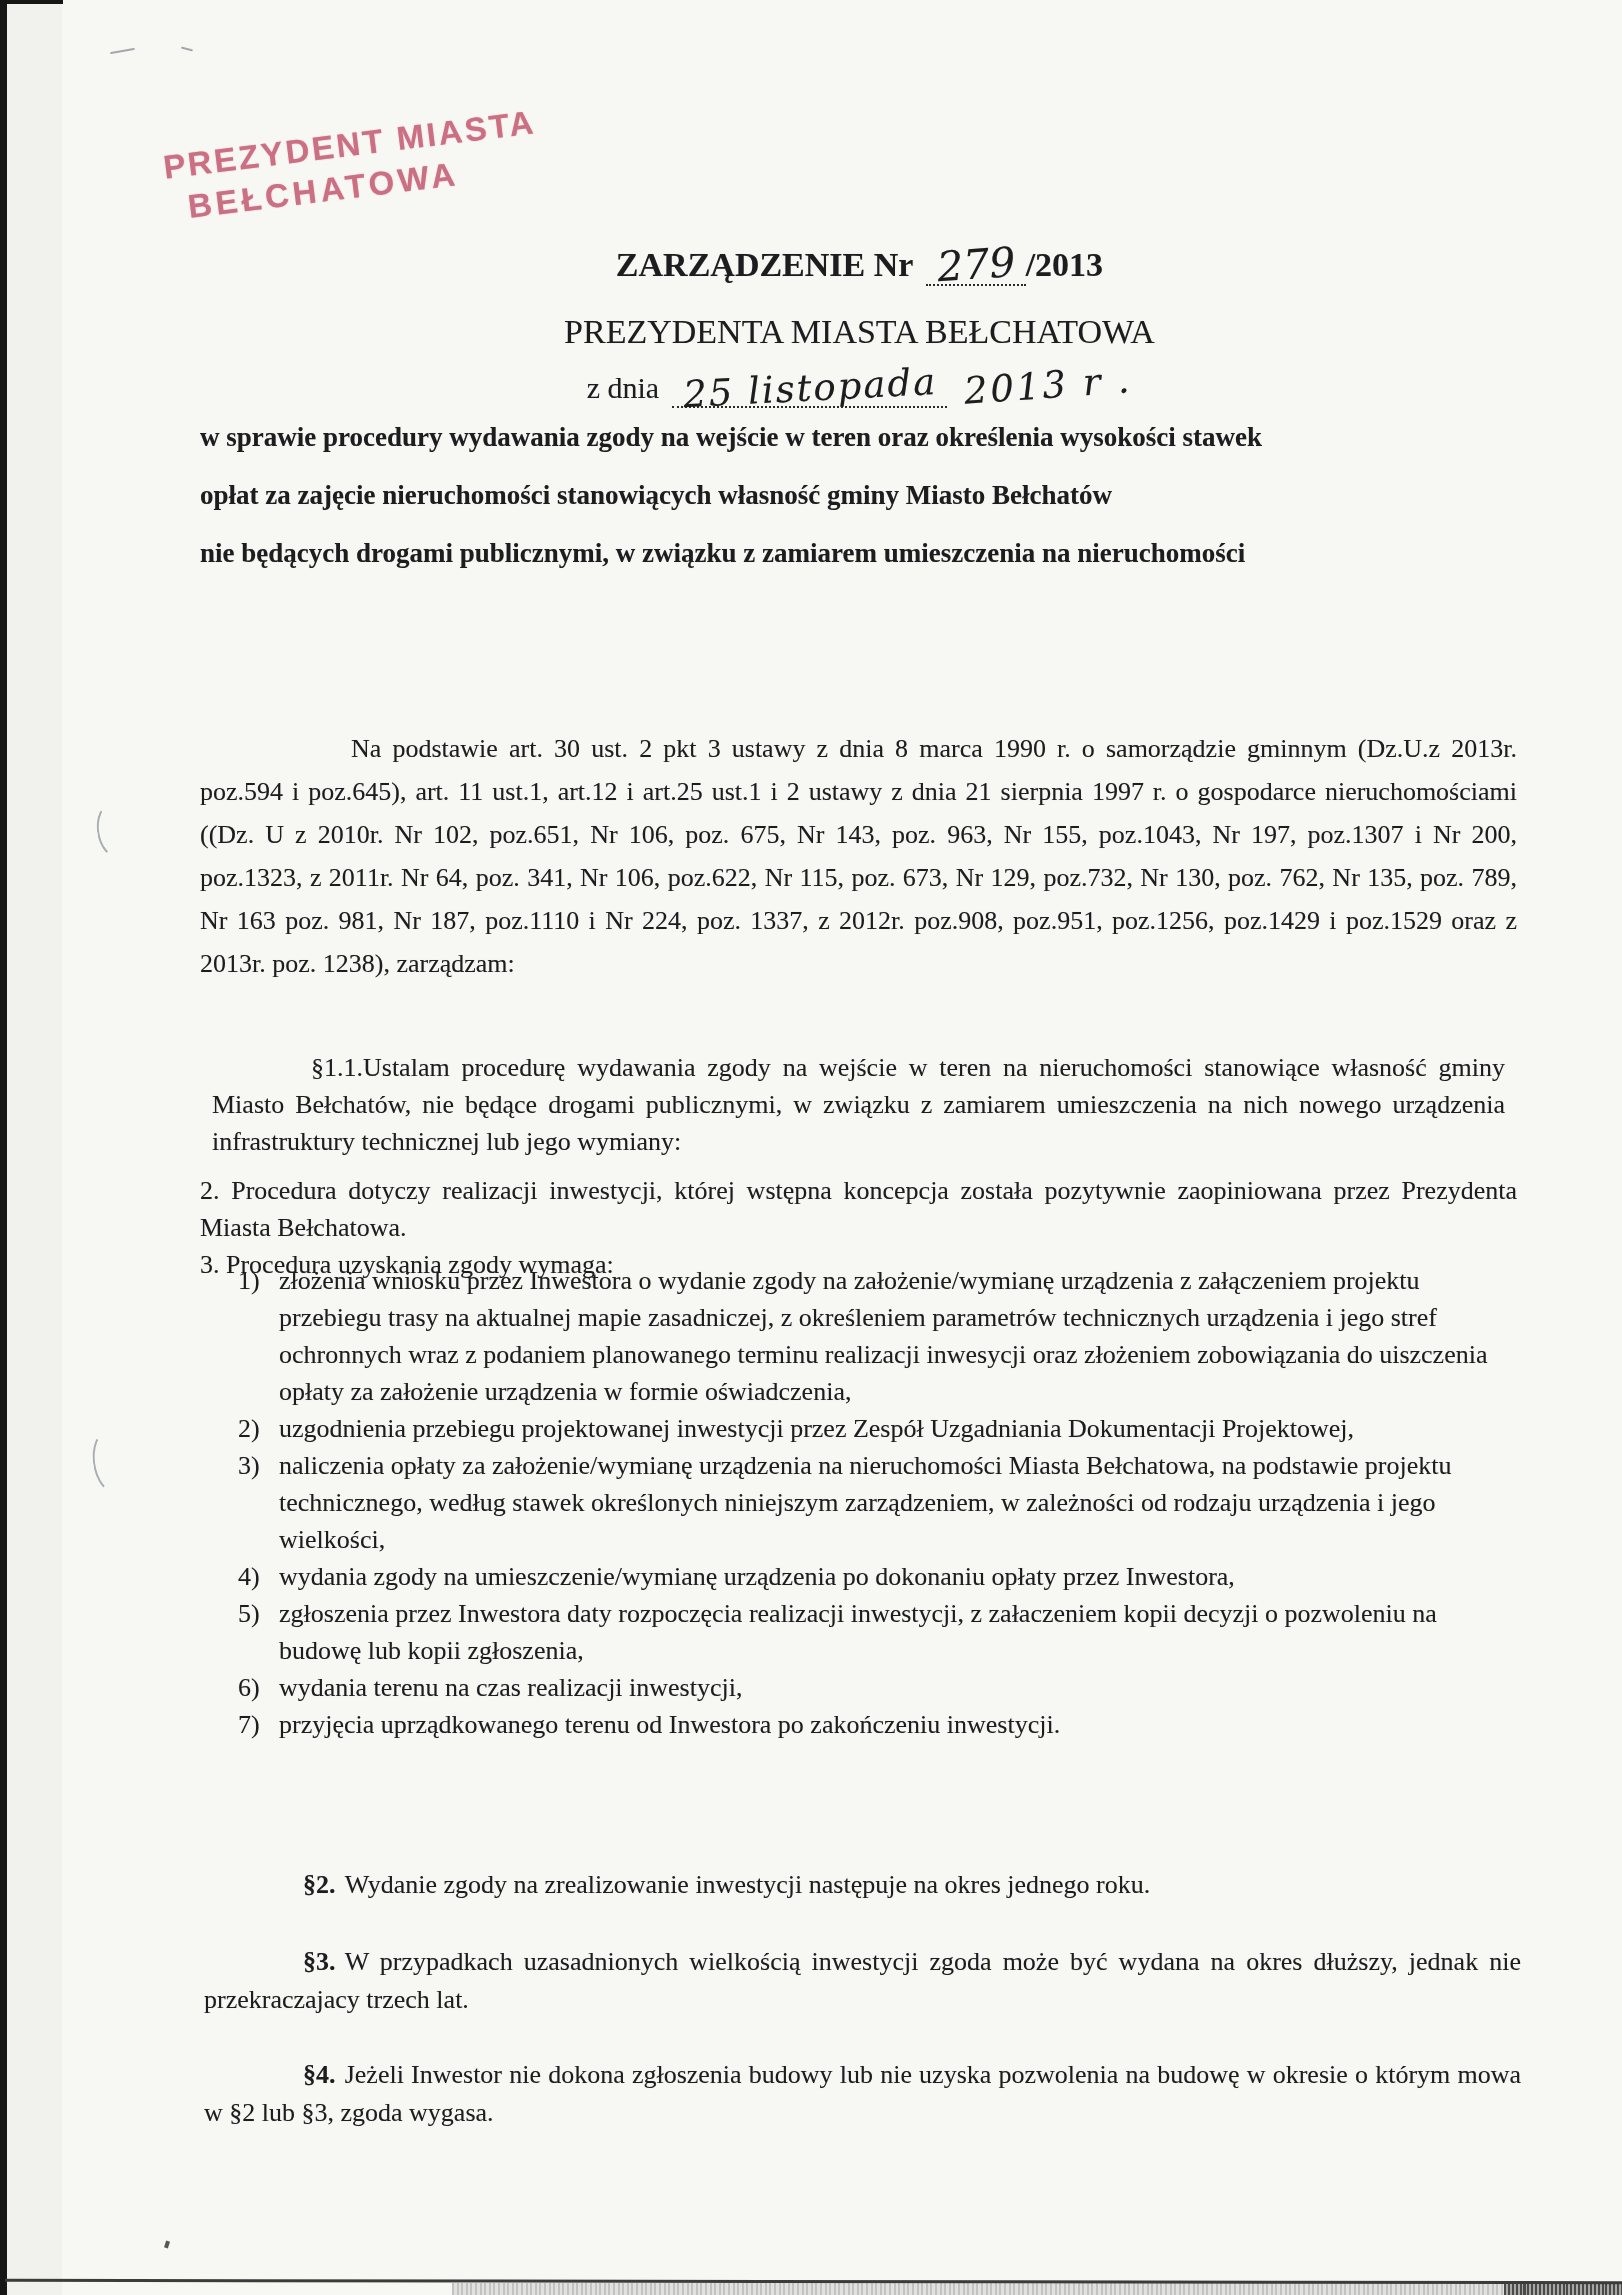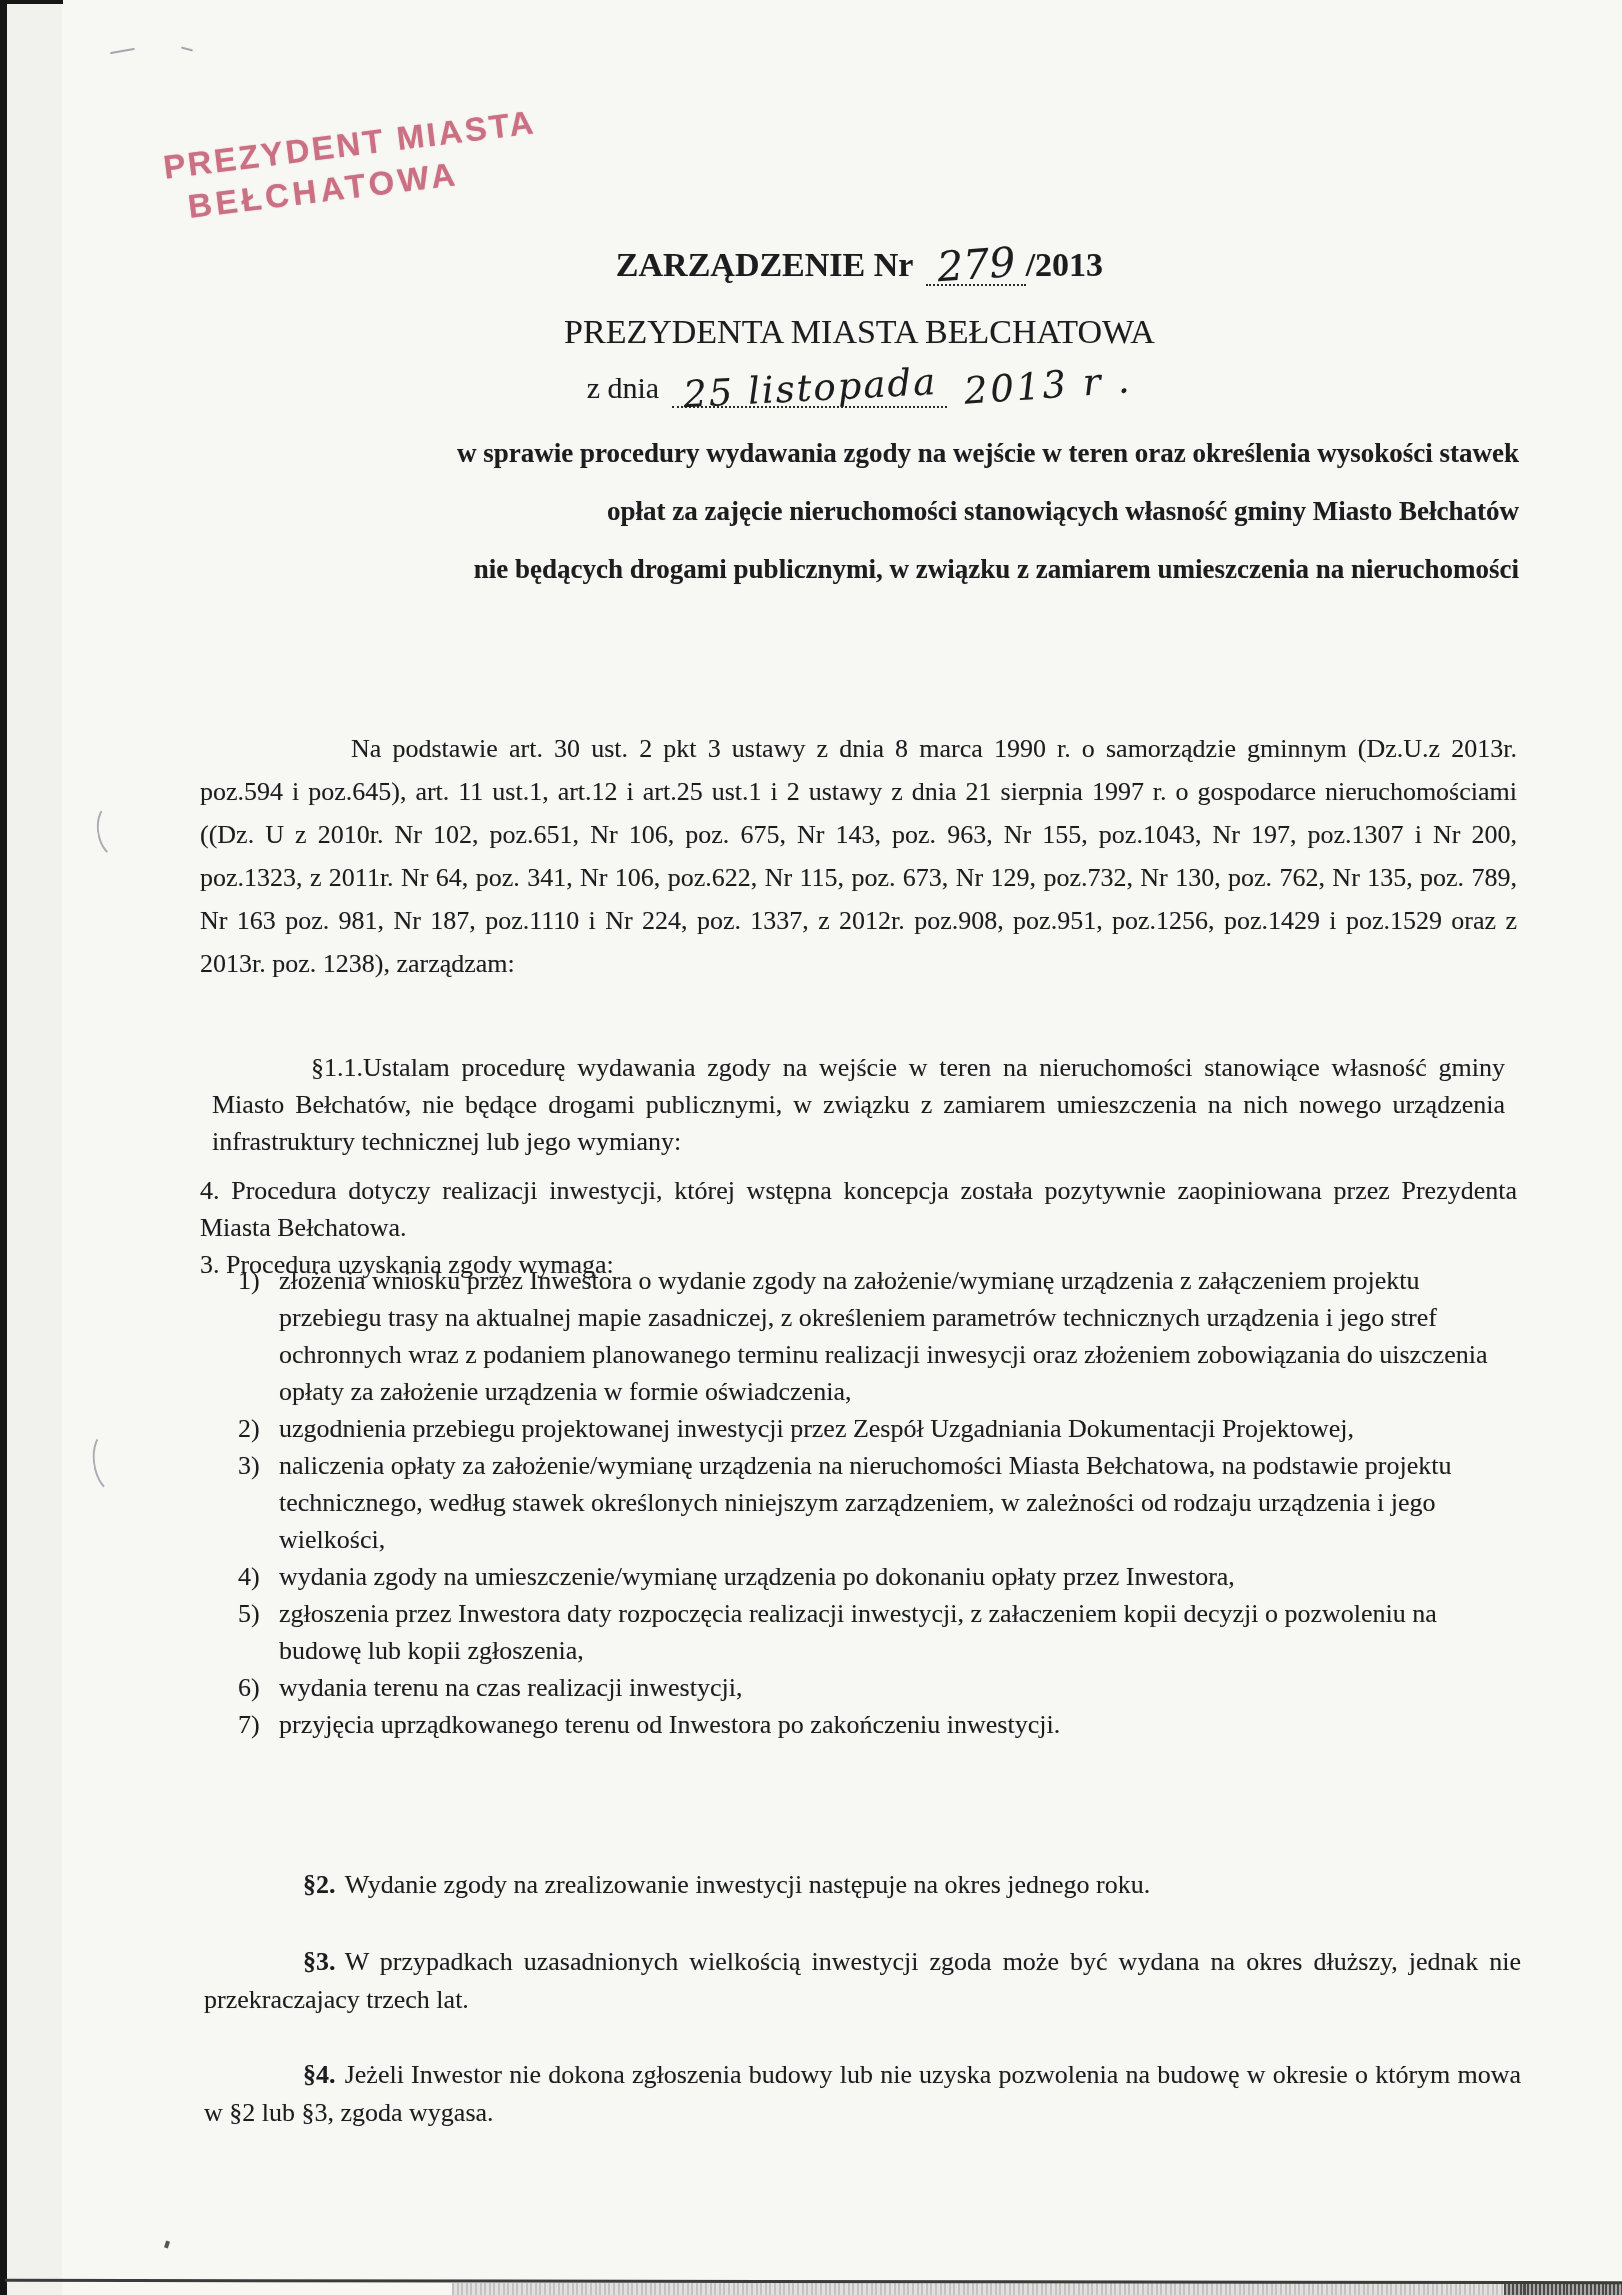--- a/index.html
+++ b/index.html
@@ -47,21 +47,21 @@
   .subtitle-line{top:313px;font-size:34px;font-weight:normal;}
   .date-line{top:364px;font-size:30px;}
   .dotted-slot{display:inline-block;border-bottom:2.6px dotted #2a2a2a;padding:0 10.5px;line-height:1.05;}
   .hand{font-family:"DejaVu Serif", serif;font-style:italic;font-weight:500;}
   .num-hand{display:inline-block;font-size:41px;transform:rotate(-4deg) translateY(2.6px);}
   .date-hand{display:inline-block;font-size:37px;transform:rotate(-3deg) translateY(2.6px);letter-spacing:2px;}
   .year-hand{display:inline-block;font-size:37px;margin-left:17px;transform:rotate(-4deg);letter-spacing:2.6px;}
   .tsep{margin:0 6.5px;}
 
   
-  .subject{position:absolute;top:424px;left:200px;width:1319px;text-align:right;
+  .subject{position:absolute;top:408px;left:200px;width:1319px;text-align:left;
     font-weight:bold;font-size:27px;line-height:58px;}
 
   
   .legal{position:absolute;top:701px;left:200px;width:1317px;
     font-size:26px;line-height:43px;text-align:justify;text-indent:151px;}
   .sec1{position:absolute;top:1037px;left:200px;width:1317px;font-size:26px;line-height:37px;}
   .sec1 .p1{text-indent:99px;text-align:justify;margin:12px;}
   .sec1 .p2{text-align:justify;margin:0;}
   .sec1 .p3{margin:0;}
   .numlist{position:absolute;top:1262px;left:200px;width:1317px;font-size:26px;line-height:37px;}
@@ -109,21 +109,21 @@
   <div class="subject txt">
     <div>w sprawie procedury wydawania zgody na wejście w teren oraz określenia wysokości stawek</div>
     <div>opłat za zajęcie nieruchomości stanowiących własność gminy Miasto Bełchatów</div>
     <div>nie będących drogami publicznymi, w związku z zamiarem umieszczenia na nieruchomości</div>
   </div>
 
   <p class="legal txt">Na podstawie art. 30 ust. 2 pkt 3 ustawy z dnia 8 marca 1990 r. o samorządzie gminnym (Dz.U.z 2013r. poz.594 i poz.645), art. 11 ust.1, art.12 i art.25 ust.1 i 2 ustawy z dnia 21 sierpnia 1997 r. o gospodarce nieruchomościami ((Dz. U z 2010r. Nr 102, poz.651, Nr 106, poz. 675, Nr 143, poz. 963, Nr 155, poz.1043, Nr 197, poz.1307 i Nr 200, poz.1323, z 2011r. Nr 64, poz. 341, Nr 106, poz.622, Nr 115, poz. 673, Nr 129, poz.732, Nr 130, poz. 762, Nr 135, poz. 789, Nr 163 poz. 981, Nr 187, poz.1110 i Nr 224, poz. 1337, z 2012r. poz.908, poz.951, poz.1256, poz.1429 i poz.1529 oraz z 2013r. poz. 1238), zarządzam:</p>
 
   <div class="sec1 txt">
     <p class="p1">§1.1.Ustalam procedurę wydawania zgody na wejście w teren na nieruchomości stanowiące własność gminy Miasto Bełchatów, nie będące drogami publicznymi, w związku z zamiarem umieszczenia na nich nowego urządzenia infrastruktury technicznej lub jego wymiany:</p>
-    <p class="p2">4. Procedura dotyczy realizacji inwestycji, której wstępna koncepcja została pozytywnie zaopiniowana przez Prezydenta Miasta Bełchatowa.</p>
+    <p class="p2">2. Procedura dotyczy realizacji inwestycji, której wstępna koncepcja została pozytywnie zaopiniowana przez Prezydenta Miasta Bełchatowa.</p>
     <p class="p3">3. Procedura uzyskania zgody wymaga:</p>
   </div>
 
   <div class="numlist txt">
     <p class="item"><span class="num">1)</span><span>złożenia wniosku przez Inwestora o wydanie zgody na założenie/wymianę urządzenia z załączeniem projektu przebiegu trasy na aktualnej mapie zasadniczej, z określeniem parametrów technicznych urządzenia i jego stref ochronnych wraz z podaniem planowanego terminu realizacji inwesycji oraz złożeniem zobowiązania do uiszczenia opłaty za założenie urządzenia w formie oświadczenia,</span></p>
     <p class="item"><span class="num">2)</span><span>uzgodnienia przebiegu projektowanej inwestycji przez Zespół Uzgadniania Dokumentacji Projektowej,</span></p>
     <p class="item"><span class="num">3)</span><span>naliczenia opłaty za założenie/wymianę urządzenia na nieruchomości Miasta Bełchatowa, na podstawie projektu technicznego, według stawek określonych niniejszym zarządzeniem, w zależności od rodzaju urządzenia i jego wielkości,</span></p>
     <p class="item"><span class="num">4)</span><span>wydania zgody na umieszczenie/wymianę urządzenia po dokonaniu opłaty przez Inwestora,</span></p>
     <p class="item"><span class="num">5)</span><span>zgłoszenia przez Inwestora daty rozpoczęcia realizacji inwestycji, z załaczeniem kopii decyzji o pozwoleniu na budowę lub kopii zgłoszenia,</span></p>
     <p class="item"><span class="num">6)</span><span>wydania terenu na czas realizacji inwestycji,</span></p>

